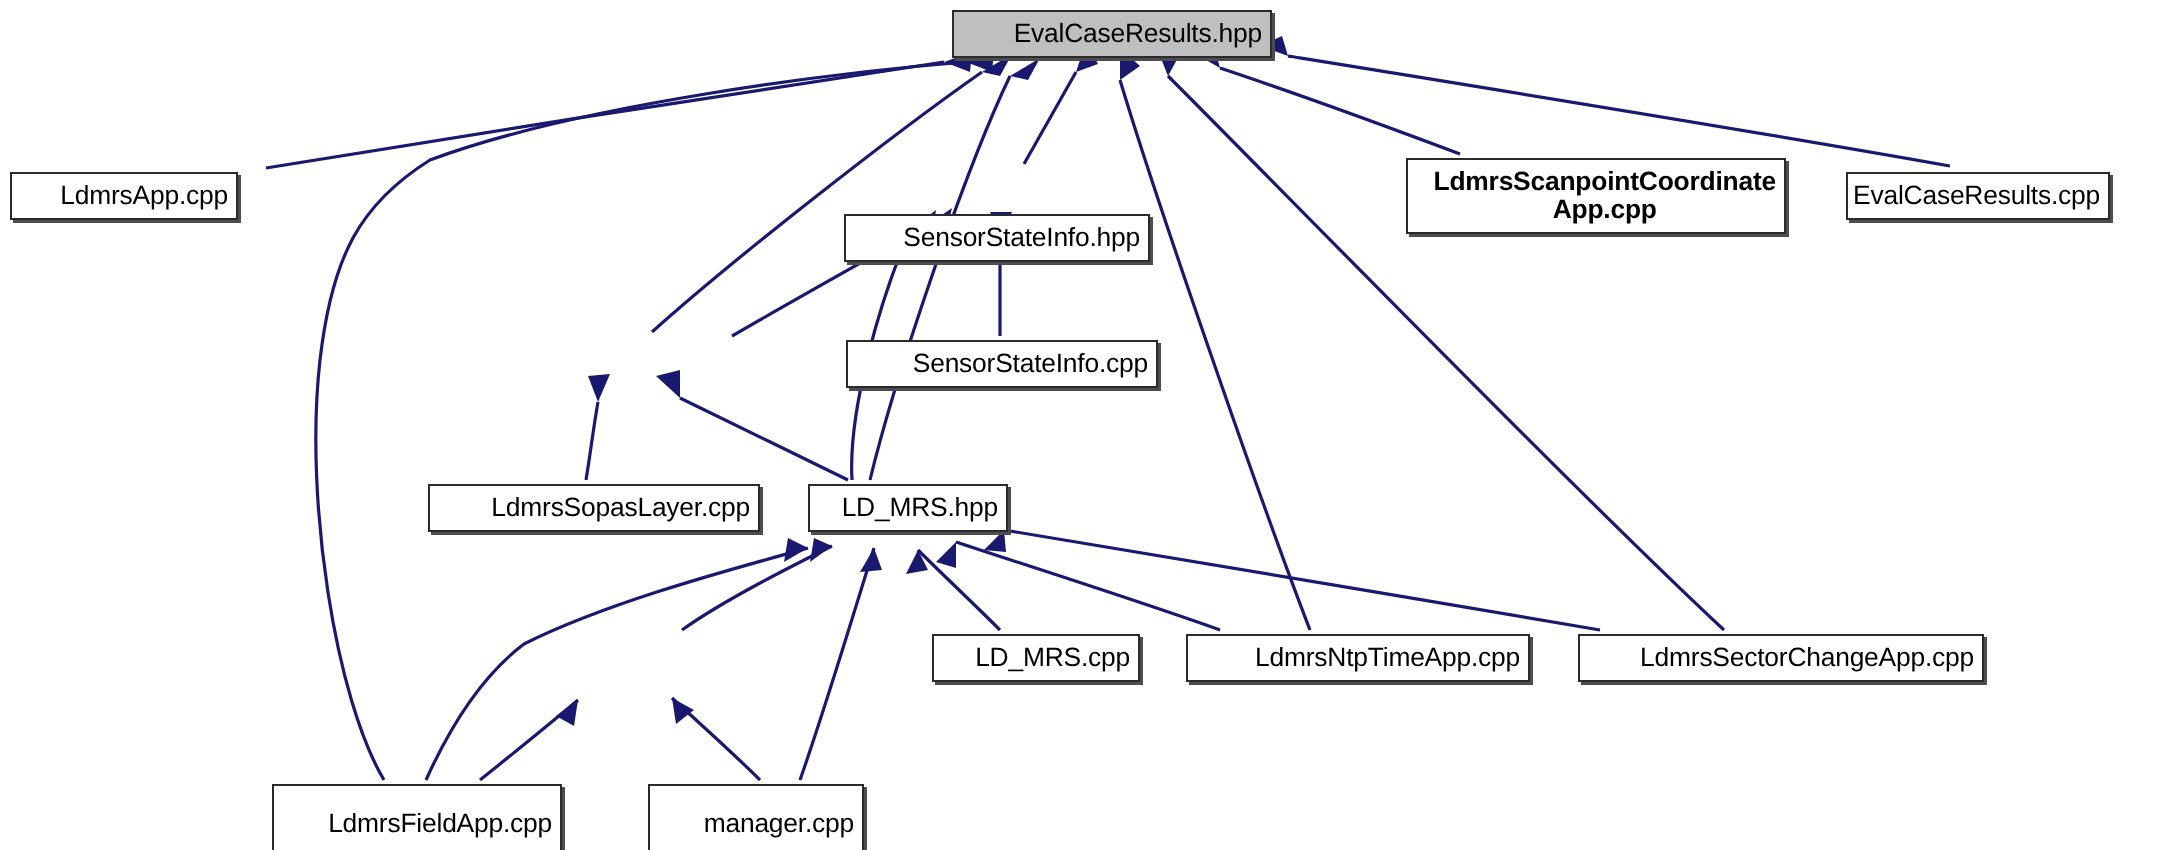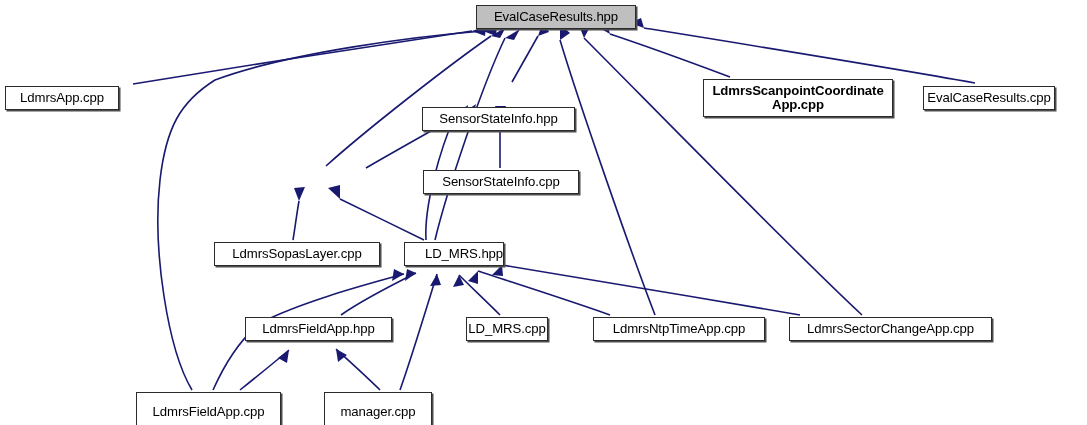--- a/index.html
+++ b/index.html
@@ -23,21 +23,21 @@
     height: 425px;
   }
   .node {
     position: absolute;
     box-sizing: border-box;
     background: #ffffff;
     border: 1px solid #2b2b2b;
     box-shadow: 1.5px 1.5px 0 0 #4d4d4d;
     display: flex;
     align-items: center;
-    justify-content: center;
+    justify-content: flex-end;
     text-align: center;
     color: #000000;
     font-size: 13.2px;
     line-height: 14.5px;
     letter-spacing: -0.1px;
     white-space: pre-line;
     z-index: 5;
   }
   .node.root {
     background: #bfbfbf;
@@ -159,25 +159,22 @@
   </div>
 
   <div class="node" style="left:214px; top:242px; width:166px; height:24px;">
     <span class="node-label">LdmrsSopasLayer.cpp</span>
   </div>
 
   <div class="node" style="left:404px; top:242px; width:100px; height:24px;padding-left:20px;">
     <span class="node-label">LD_MRS.hpp</span>
   </div>
 
-  <div class="node" style="left:245px; top:317px; width:147px; height:24px;">
-    <span class="node-label">LdmrsFieldApp.hpp</span>
-  </div>
 
-  <div class="node" style="left:466px; top:317px; width:82px; height:24px;">
+  <div class="node" style="left:466px; top:317px; width:104px; height:24px;">
     <span class="node-label">LD_MRS.cpp</span>
   </div>
 
   <div class="node" style="left:593px; top:317px; width:172px; height:24px;">
     <span class="node-label">LdmrsNtpTimeApp.cpp</span>
   </div>
 
   <div class="node" style="left:789px; top:317px; width:203px; height:24px;">
     <span class="node-label">LdmrsSectorChangeApp.cpp</span>
   </div>

